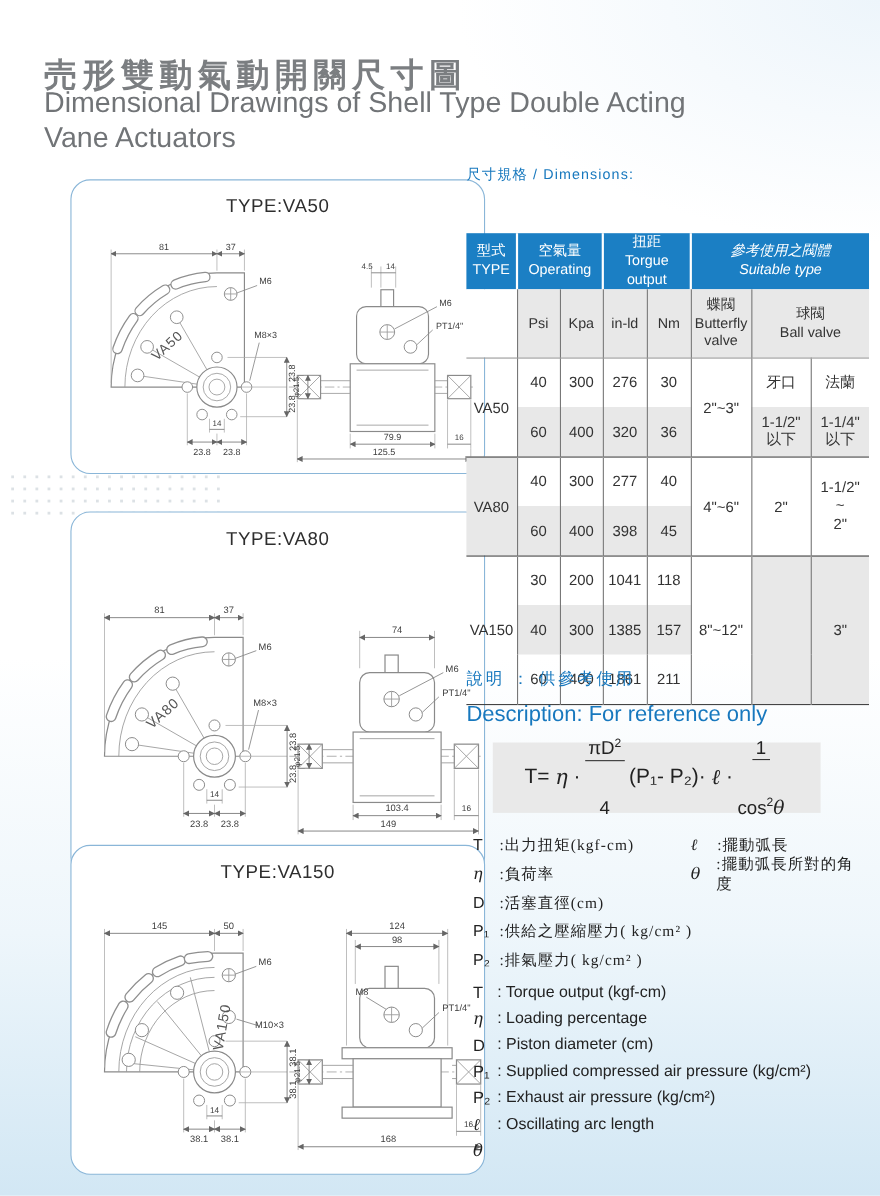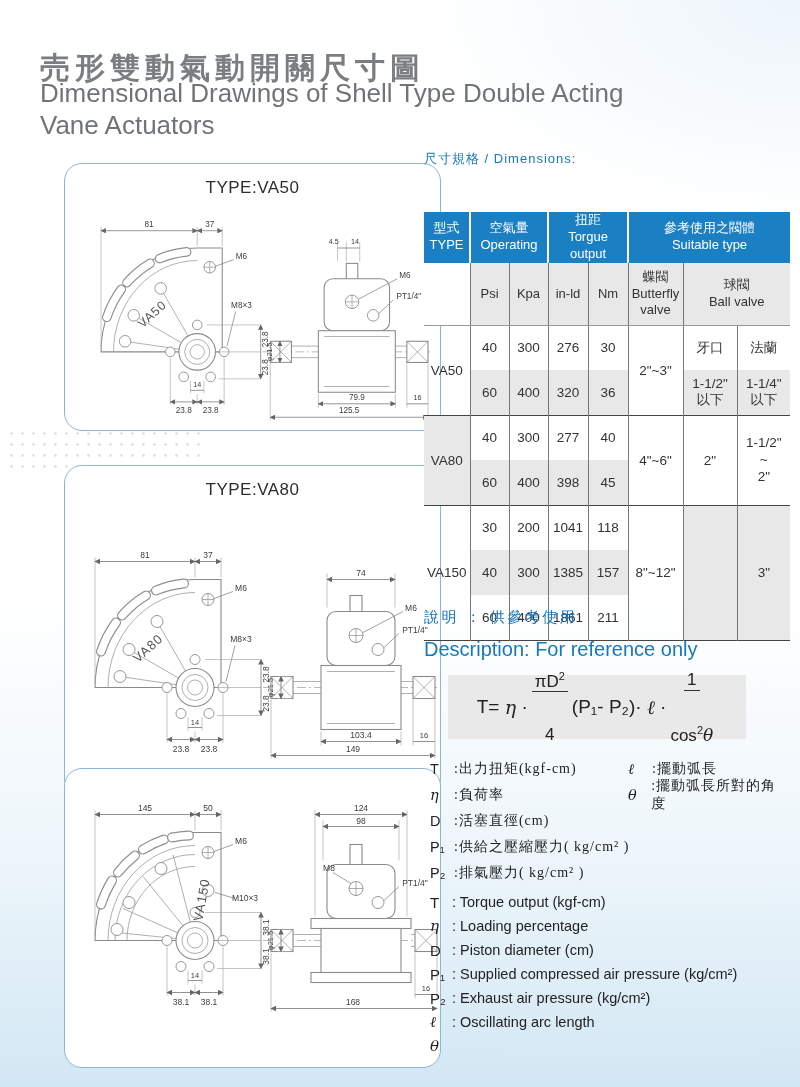--- a/index.html
+++ b/index.html
@@ -53,21 +53,21 @@
     color:#1778be;letter-spacing:1px;}
 
   table.spec{position:absolute;left:424px;top:168px;width:366px;
     border-collapse:collapse;table-layout:fixed;
     border-bottom:1.5px solid #444;margin-top:44px;}
   table.spec th,table.spec td{padding:0;text-align:center;vertical-align:middle;
     font-weight:400;border-right:1px solid #777;font-size:13.5px;color:#333;}
   table.spec .lastc{border-right:none;}
   tr.h1 th{background:#1b7fc4;color:#fff;font-size:13px;line-height:1.3;
     border-right:2px solid #fff;height:50px;}
-  tr.h1 th.lastc{border-right:none;}
+  tr.h1 th.lastc{border-right:none;font-style:italic;}
   tr.h2 th{background:#e8e8e8;font-size:13px;line-height:1.25;height:62px;
     border-bottom:1px solid #999;}
   tr.h2 td.empty{background:#fff;border-bottom:1px solid #999;}
   tr.r{height:45px;}
   td.g{background:#e8e8e8;}
   tr.sep td{border-top:1.4px solid #444;}
   td.pre{white-space:pre-line;line-height:1.25;}
 
   .note-zh{position:absolute;left:424px;top:608px;font-size:15px;color:#1778be;
     letter-spacing:2.5px;}
@@ -335,20 +335,21 @@
         <text class="dtx sm" x="359" y="210">16</text>
         <line class="ext" x1="206" y1="172" x2="206" y2="231"></line>
         <line class="ext" x1="370" y1="218" x2="370" y2="231"></line>
         <line class="dim" x1="206" y1="228" x2="370" y2="228" marker-start="url(#arr)" marker-end="url(#arr)"></line>
         <text class="dtx" x="288" y="224">149</text>
       </g>
     </svg>
   </div>
 
   <div class="panel p3">
+    <div class="ptitle">TYPE:VA150</div>
     <svg viewBox="0 0 375 235">
       <g>
         <path class="ol" d="M30,160 A100,108 0 0 1 130,52 L156,52 L156,160 Z"></path>
         <path class="dt" d="M43,160 A87,95 0 0 1 130,65"></path>
         <path class="dt" d="M62,160 A68,74 0 0 1 130,86"></path>
         <path class="slot" d="M36,124 A100,105 0 0 1 47,100"></path>
           <path class="slot2" d="M36,124 A100,105 0 0 1 47,100"></path>
         <path class="slot" d="M53,92 A100,105 0 0 1 70,75"></path>
           <path class="slot2" d="M53,92 A100,105 0 0 1 70,75"></path>
         <path class="slot" d="M78,69 A100,105 0 0 1 99,59"></path>

